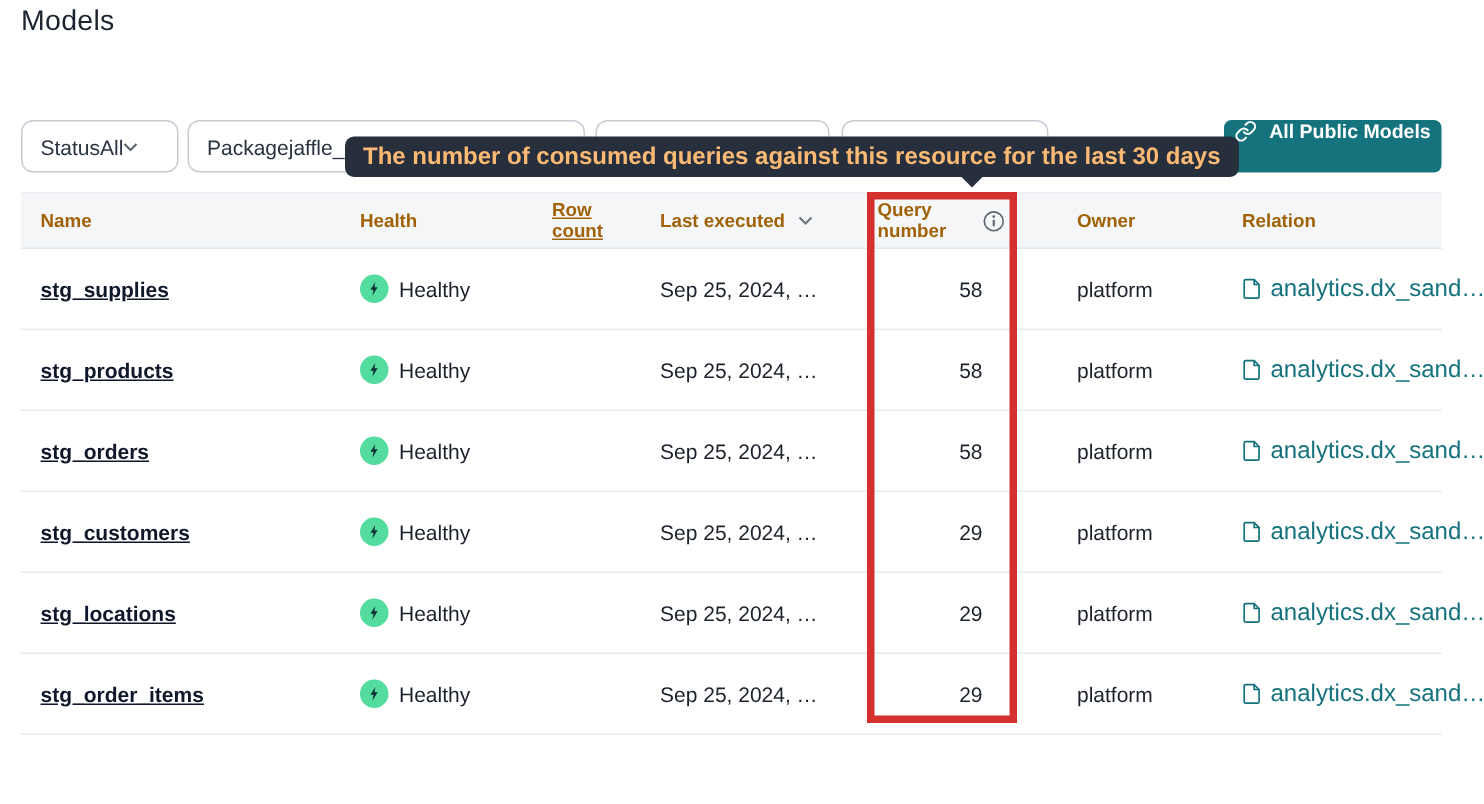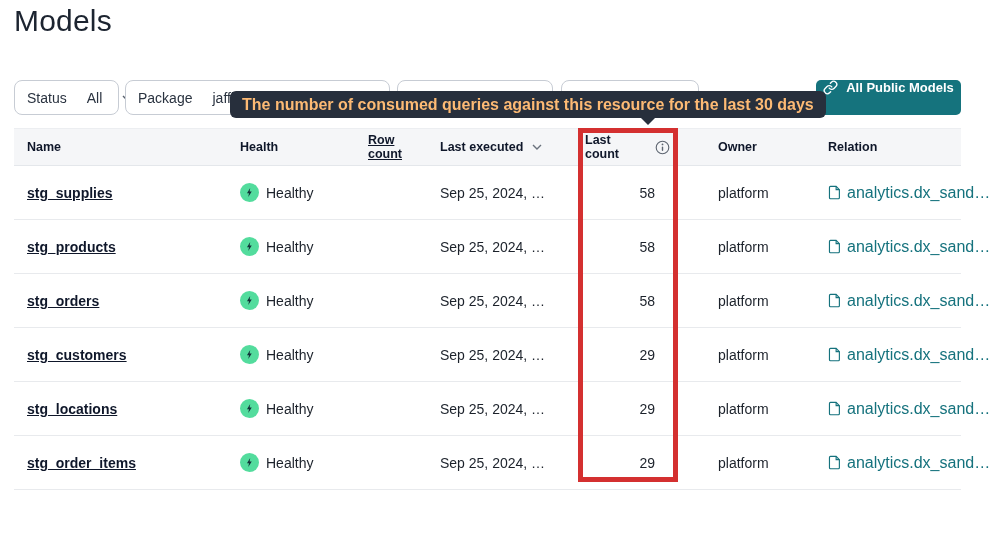--- a/index.html
+++ b/index.html
@@ -1,38 +1,38 @@
 <!DOCTYPE html>
 <html><head>
 <meta charset="utf-8">
 <style>
   * { margin: 0; padding: 0; box-sizing: border-box; }
   html, body { background: #ffffff; }
   body { font-family: "Liberation Sans", sans-serif; color: #1e2633; }
   .canvas { position: relative; width: 989px; height: 536px; background: #fff; overflow: hidden; }
 
-  .page-title { position: absolute; left: 14px; top: 4px; font-size: 30px; font-weight: 500; letter-spacing: .2px; color: #1c2430; }
-
-  
-  .chip { position: absolute; top: 80px; height: 35px; border: 1px solid #c7ccd4; border-radius: 8px; background: #fff; display: flex; align-items: center; gap: 20px; padding: 0 12px; font-size: 14px; color: #2a3340; cursor: pointer; }
+  .page-title { position: absolute; left: 14px; top: 4px; font-size: 19px; font-weight: 500; letter-spacing: .2px; color: #1c2430; }
+
+  
+  .chip { position: absolute; top: 80px; height: 35px; border: 1px solid #c7ccd4; border-radius: 8px; background: #fff; display: flex; align-items: center; gap: 0; padding: 0 12px; font-size: 14px; color: #2a3340; cursor: pointer; }
   .chip .chip-label { font-weight: 400; }
   .chip .chip-value { font-weight: 400; }
   .chip svg { flex: 0 0 auto; }
   .chip.empty { justify-content: flex-end; }
 
   .btn-primary { position: absolute; top: 80px; left: 816px; width: 145px; height: 35px; background: #15737d; border: none; border-radius: 5px; color: #fff; font-family: "Liberation Sans", sans-serif; font-size: 13px; font-weight: 700; display: flex; align-items: flex-start; justify-content: center; gap: 8px; cursor: pointer; }
 
   
   .tooltip { position: absolute; left: 230px; top: 91px; height: 27px; line-height: 27px; background: #272f3c; color: #fdba74; font-size: 16px; font-weight: 700; padding: 0 12px; border-radius: 6px; white-space: nowrap; z-index: 6; }
   .tooltip-caret { position: absolute; bottom: -7px; left: 410px; width: 0; height: 0; border-left: 8px solid transparent; border-right: 8px solid transparent; border-top: 8px solid #272f3c; }
 
   
   .table { position: absolute; left: 14px; top: 128px; width: 947px; }
   .tr { display: grid; grid-template-columns: 218px 128px 72px 146px 100px 112px 1fr; align-items: center; }
-  .thead { height: 38px; background: #f5f6f8; border-top: 1px solid #eceef1; border-bottom: 1px solid #e4e7eb; font-size: 12.5px; font-weight: 700; color: #0f172a; }
+  .thead { height: 38px; background: #f5f6f8; border-top: 1px solid #eceef1; border-bottom: 1px solid #e4e7eb; font-size: 12.5px; font-weight: 700; color: #a16207; }
   .row { height: 54px; border-bottom: 1px solid #e8eaed; font-size: 14px; color: #1c222b; background: #fff; }
   .cell { padding: 0 8px; display: flex; align-items: center; gap: 7px; }
   .c-name { padding-left: 13px; }
   .c-rowcount { justify-content: flex-end; padding-right: 14px; text-decoration: underline; }
   .c-last { padding-left: 8px; }
   .c-query { justify-content: flex-end; padding-right: 23px; }
   .c-query-h { justify-content: flex-start; padding-left: 7px; }
   .c-owner { padding-left: 40px; }
   .c-relation { padding-left: 38px; }
 
@@ -95,21 +95,21 @@
       <div class="cell c-rowcount">Row count</div>
       <div class="cell c-last">
         <span>Last executed</span>
         <span class="sort-chevron">
             <svg width="10" height="6" viewBox="0 0 10 6">
               <polyline points="1,1 5,5 9,1" fill="none" stroke="#6a727d" stroke-width="1.4"></polyline>
             </svg>
           </span>
       </div>
       <div class="cell c-query-h">
-        <span>Last count</span>
+        <span>Query number</span>
         <span class="info-icon">
             <svg width="15" height="15" viewBox="0 0 15 15">
               <circle cx="7.5" cy="7.5" r="6.3" fill="none" stroke="#5d6570" stroke-width="1.1"></circle>
               <circle cx="7.5" cy="4.4" r="0.9" fill="#5d6570"></circle>
               <rect x="6.8" y="6.4" width="1.4" height="4.6" rx="0.7" fill="#5d6570"></rect>
             </svg>
           </span>
       </div>
       <div class="cell c-owner">Owner</div>
       <div class="cell c-relation">Relation</div>

